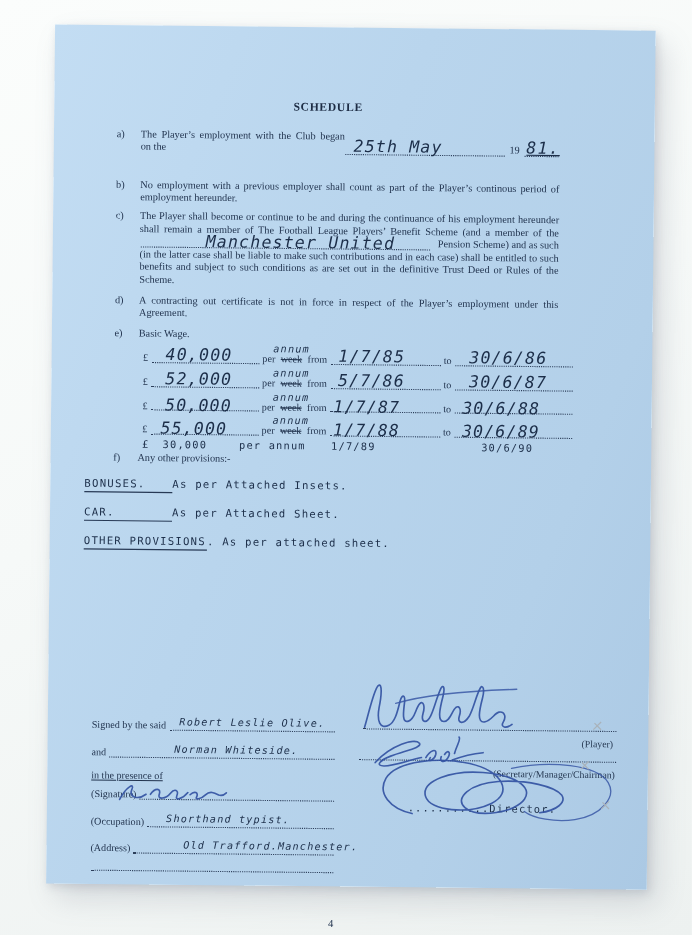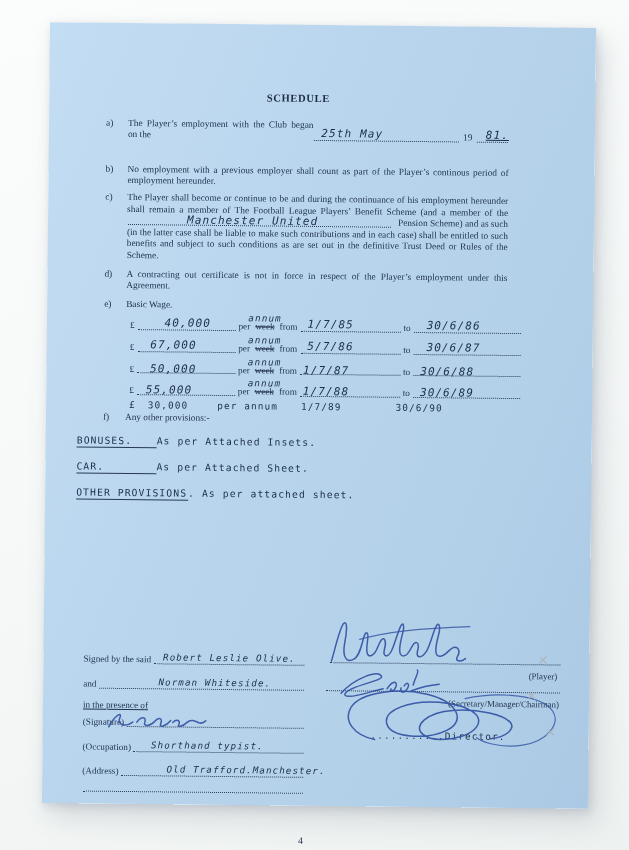--- a/index.html
+++ b/index.html
@@ -33,21 +33,21 @@
   .item-c { margin-top:5px; }
   .item-d { margin-top:7px; }
   .item-e { margin-top:7px; }
   .item-f { margin:1px 32px 0 57px; }
   .fill { position:relative; display:flex; align-items:flex-end; }
   .dots { flex:1; height:0; border-bottom:1.6px dotted #2c3e5a; margin:0 1px 2px 1px; }
   .typed, .mono {
     font-family:"DejaVu Sans Mono","Liberation Mono",monospace;
     color:#1c2e49; letter-spacing:1.1px; white-space:nowrap;
   }
-  .over { position:absolute; bottom:3px; font-size:11px; }
+  .over { position:absolute; bottom:3px; font-size:15px; }
 
   .a-row { display:flex; align-items:flex-end; }
   .a-fill-date { width:158px; position:relative; display:flex; align-items:flex-end; }
   .a-19 { margin:0 3px; }
   .a-fill-year { width:36px; position:relative; display:flex; align-items:flex-end; }
 
   .club-row { display:flex; align-items:flex-end; }
   .club-fill { flex:1; position:relative; display:flex; align-items:flex-end; }
   .club-after { margin-left:6px; }
 
@@ -59,21 +59,21 @@
   .wfill-end { flex:1; }
   .wlbl { margin:0 2px; white-space:nowrap; position:relative; }
   .strike { text-decoration: line-through; text-decoration-thickness:1px; }
   .unit-over { position:absolute; bottom:9px; left:12px; font-size:9.3px; }
   .perweek { position:relative; padding:0 1px; }
   .trow { display:flex; align-items:flex-end; height:14px; font-size:9.4px; }
   .trow span { white-space:pre; }
   .t-amt { margin-left:12px; }
   .t-unit { margin-left:29px; }
   .t-start { margin-left:23px; }
-  .t-end { margin-left:54px;text-align:center; }
+  .t-end { margin-left:96px;text-align:center; }
 
   .provisions { margin:12px 0 0 31px; }
   .prow { display:flex; align-items:baseline; margin-bottom:13.5px; font-size:9.7px; }
   .prow .plabel {
     border-bottom:1.1px solid #273955; padding-right:6px;
   }
   .prow.w80 .plabel { min-width:80px; }
   .prow .ptext { margin-left:2px; }
   .prow.w80 .ptext { margin-left:0; }
   .prow3 .ptext { margin-left:14px; }
@@ -151,41 +151,41 @@
         <span class="ltr">e)</span>
         <span class="txt" style="text-align:left">Basic Wage.</span>
       </div>
     </div>
 
     <div class="wage">
 
       <div class="wrow">
         <span class="cur">£</span>
         <span class="fill wfill-amt">
-            <i class="typed over" style="left:28px;font-style:italic;">40,000</i>
+            <i class="typed over" style="left:14px;font-style:italic;">40,000</i>
             <b class="dots"></b>
           </span>
         <span class="wlbl">per</span>
         <span class="wlbl perweek"><span class="strike">week</span><i class="typed unit-over" style="left:-6px;">annum</i></span>
         <span class="wlbl">from</span>
         <span class="fill wfill-start">
             <i class="typed over" style="left:8px;text-align:center;">1/7/85</i>
             <b class="dots"></b>
           </span>
         <span class="wlbl">to</span>
         <span class="fill wfill-end">
             <i class="typed over" style="left:14px;">30/6/86</i>
             <b class="dots"></b>
           </span>
       </div>
 
       <div class="wrow">
         <span class="cur">£</span>
         <span class="fill wfill-amt">
-            <i class="typed over" style="left:14px;">67,000</i>
+            <i class="typed over" style="left:14px;">52,000</i>
             <b class="dots"></b>
           </span>
         <span class="wlbl">per</span>
         <span class="wlbl perweek"><span class="strike">week</span><i class="typed unit-over" style="left:-6px;">annum</i></span>
         <span class="wlbl">from</span>
         <span class="fill wfill-start">
             <i class="typed over" style="left:8px;">5/7/86</i>
             <b class="dots"></b>
           </span>
         <span class="wlbl">to</span>

